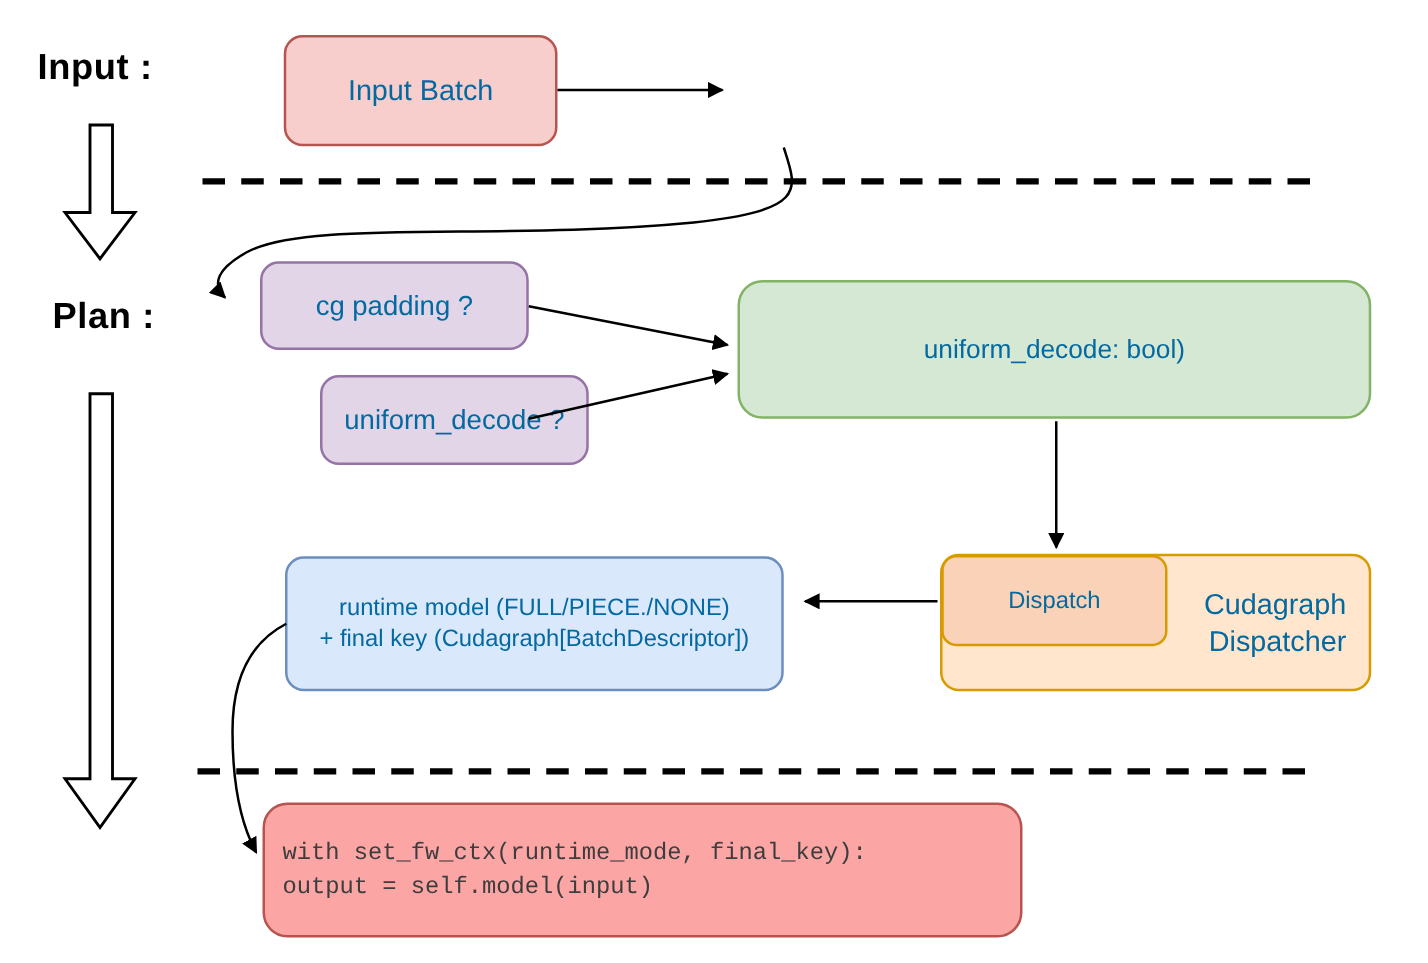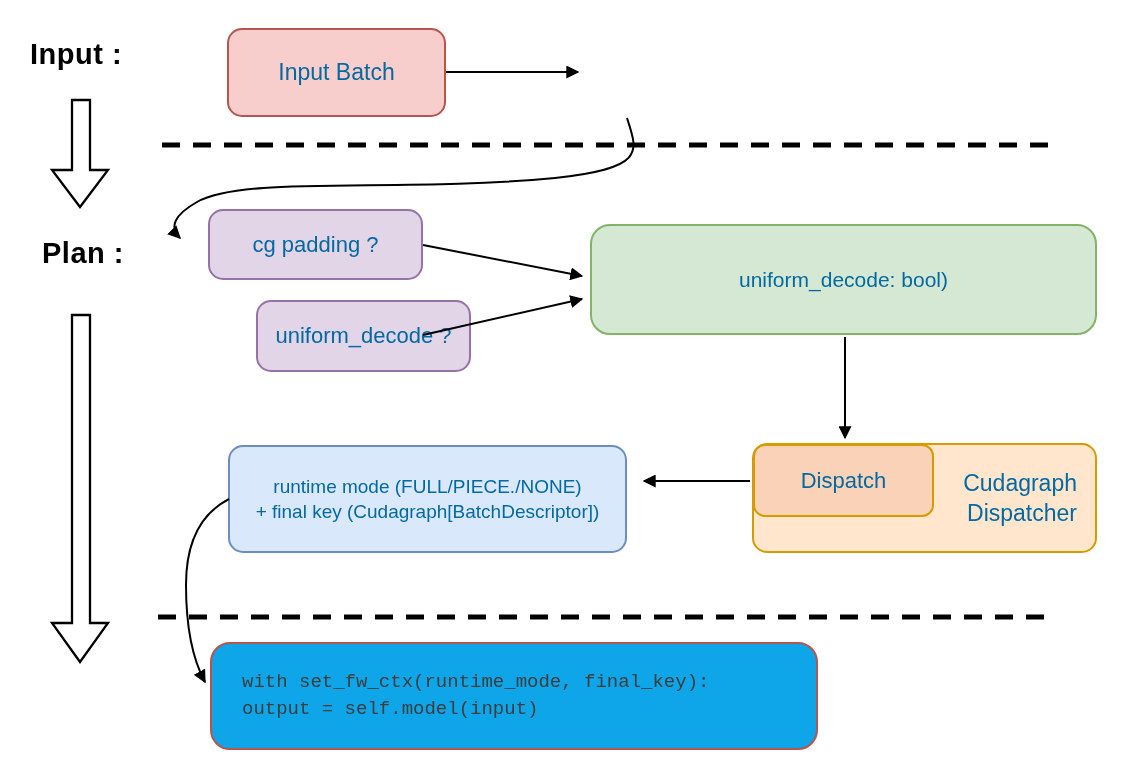--- a/index.html
+++ b/index.html
@@ -40,29 +40,29 @@
   #box-cg-padding{left:208px;top:209px;width:215px;height:71px;
     background:#e1d5e7;border-color:#9673a6;font-size:22px;}
   #box-uniform-decode{left:208px;top:300px;width:215px;height:72px;
     background:#e1d5e7;border-color:#9673a6;font-size:22px;margin-left:48px;}
   #box-init-key{left:590px;top:224px;width:507px;height:111px;
     background:#d5e8d4;border-color:#82b366;font-size:21px;border-radius:20px;}
   #box-cudagraph-dispatcher{left:752px;top:443px;width:345px;height:110px;
     background:#ffe6cc;border-color:#d79b00;font-size:23px;
     align-items:flex-end;justify-content:center;padding-right:18px;padding-left:12px;}
   #box-dispatch{left:753px;top:444px;width:181px;height:73px;
-    background:#fad2b8;border-color:#d79b00;font-size:22px;border-radius:12px;}
+    background:#fad2b8;border-color:#d79b00;font-size:19px;border-radius:12px;}
   #box-runtime-mode{left:228px;top:445px;width:399px;height:108px;
     background:#dae8fc;border-color:#6c8ebf;font-size:19px;}
   #box-execute-code{left:210px;top:642px;width:608px;height:108px;
-    background:#0ea5e9;border-color:#b85450;border-radius:20px;
+    background:#fca5a5;border-color:#b85450;border-radius:20px;
     align-items:flex-start;justify-content:center;
     font-family:"Liberation Mono","DejaVu Sans Mono",monospace;
     font-size:19px;color:#3d3d3d;text-align:left;
-    padding-left:30px;line-height:1.42;}
+    padding-left:14px;line-height:1.42;}
   .code-line{white-space:pre;}
 
   #label-input{left:30px;top:38px;}
   #label-plan{left:42px;top:237px;}
   #label-execute{left:25px;top:672px;}
 
   #connector-layer{
     position:absolute;left:0;top:0;width:1142px;height:770px;
     pointer-events:none;z-index:5;
   }
@@ -95,21 +95,21 @@
   <div class="box" id="box-cudagraph-dispatcher">
     <span>Cudagraph</span>
     <span>Dispatcher</span>
   </div>
 
   <div class="box" id="box-dispatch">
     <span>Dispatch</span>
   </div>
 
   <div class="box" id="box-runtime-mode">
-    <span>runtime mode (FULL/PIECE./NONE)</span>
+    <span>runtime model (FULL/PIECE./NONE)</span>
     <span>+ final key (Cudagraph[BatchDescriptor])</span>
   </div>
 
   <div class="box" id="box-execute-code">
     <span class="code-line">with set_fw_ctx(runtime_mode, final_key):</span>
     <span class="code-line">    output = self.model(input)</span>
   </div>
 
   <svg id="connector-layer" viewBox="0 0 1142 770" xmlns="http://www.w3.org/2000/svg">
     <defs>

